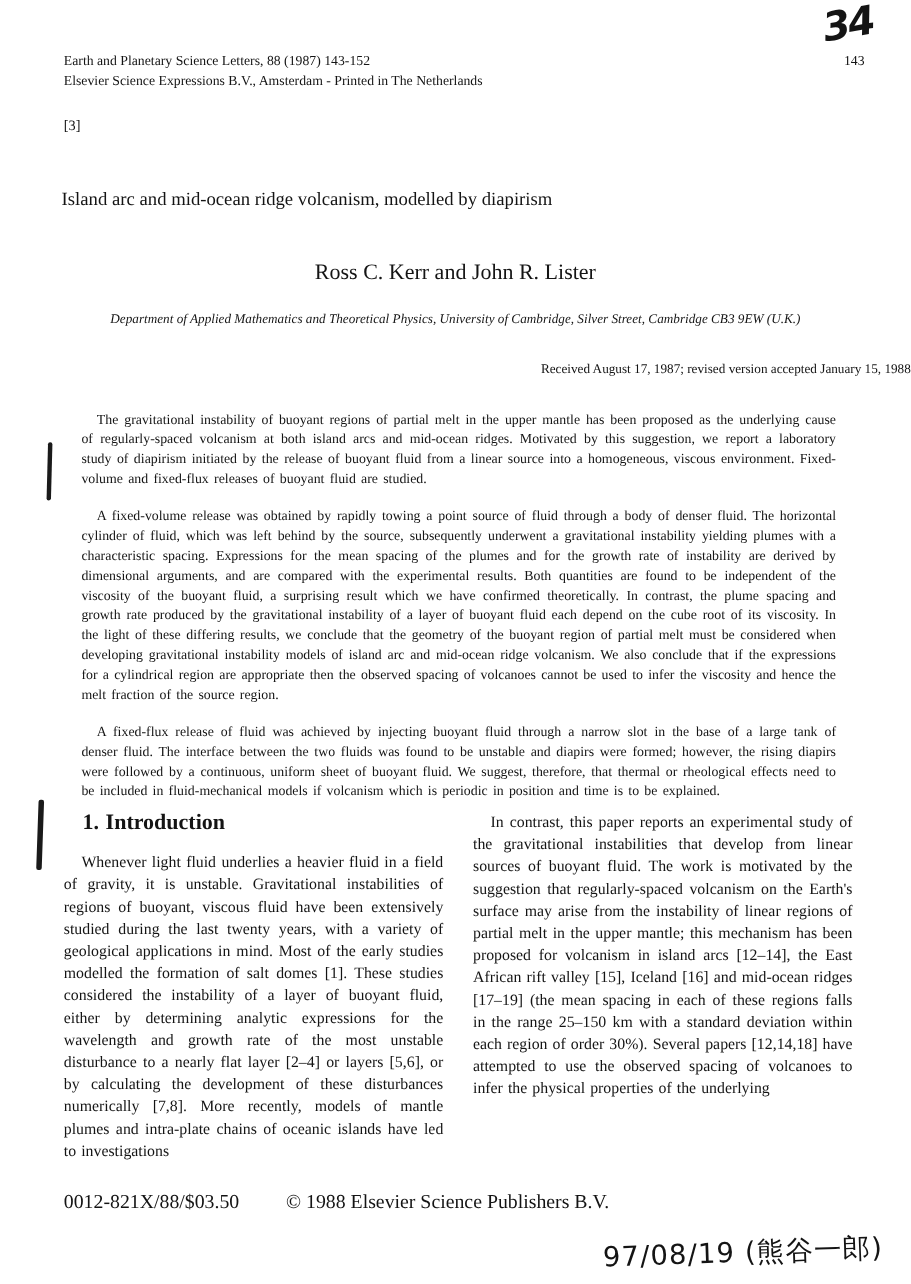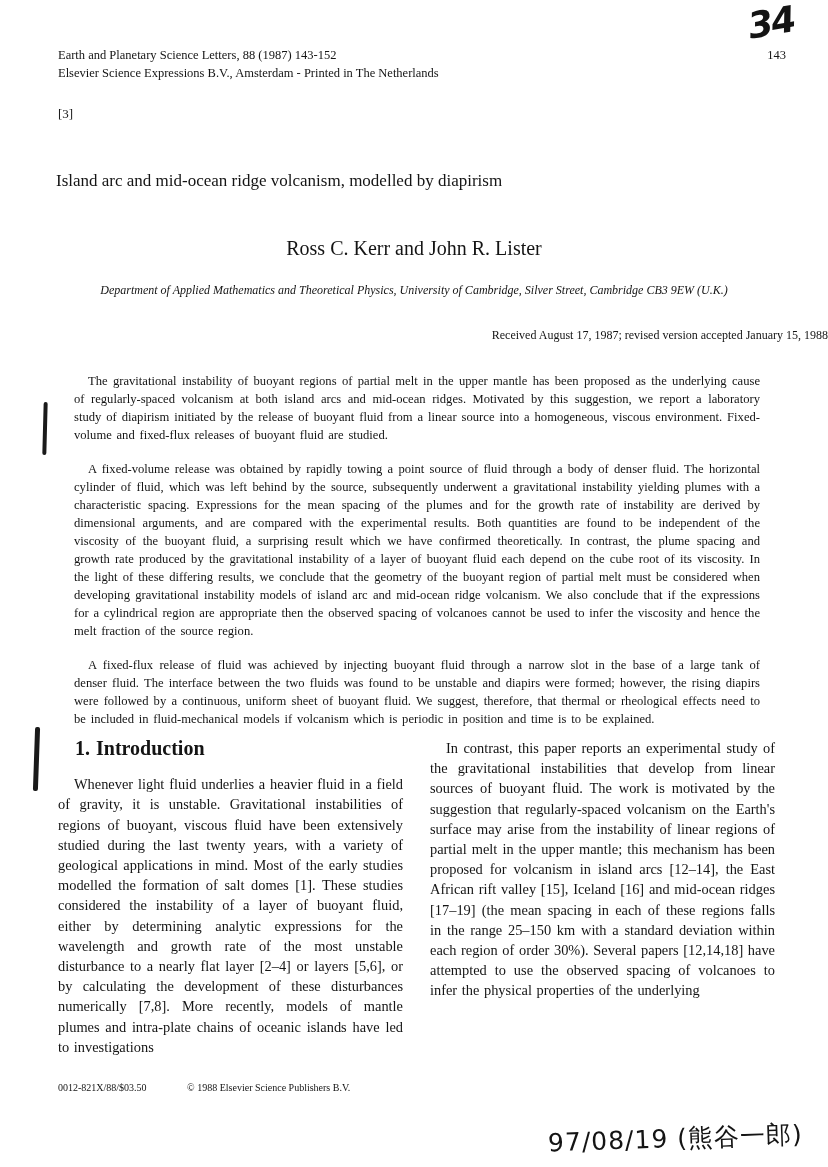--- a/index.html
+++ b/index.html
@@ -44,21 +44,21 @@
   .abstract p { margin: 16px; text-indent: 14px; }
 
   
   .columns { position: absolute; top: 738px; left: 58px; width: 718px; display: flex; gap: 27px; }
   .col { width: 345px; font-size: 14.4px; line-height: 20.2px; text-align: justify; word-spacing: 1px; }
   .col h2 { font-size: 20px; margin: 0 0 16px 17px; font-weight: bold; }
   .col p { margin: 0; }
   .col p.indent { text-indent: 16px; }
 
   
-  .footer { position: absolute; top: 1082px; left: 58px; font-size: 10px; }
+  .footer { position: absolute; top: 1082px; left: 58px; font-size: 18px; }
   .footer .issn { margin-right: 38px; }
 
   
   .handnote {
     position: absolute; top: 1122px; left: 548px;
     font-family: "DejaVu Sans", sans-serif;
     font-size: 25px; transform: rotate(-2deg);
     letter-spacing: 1px;
   }
 

